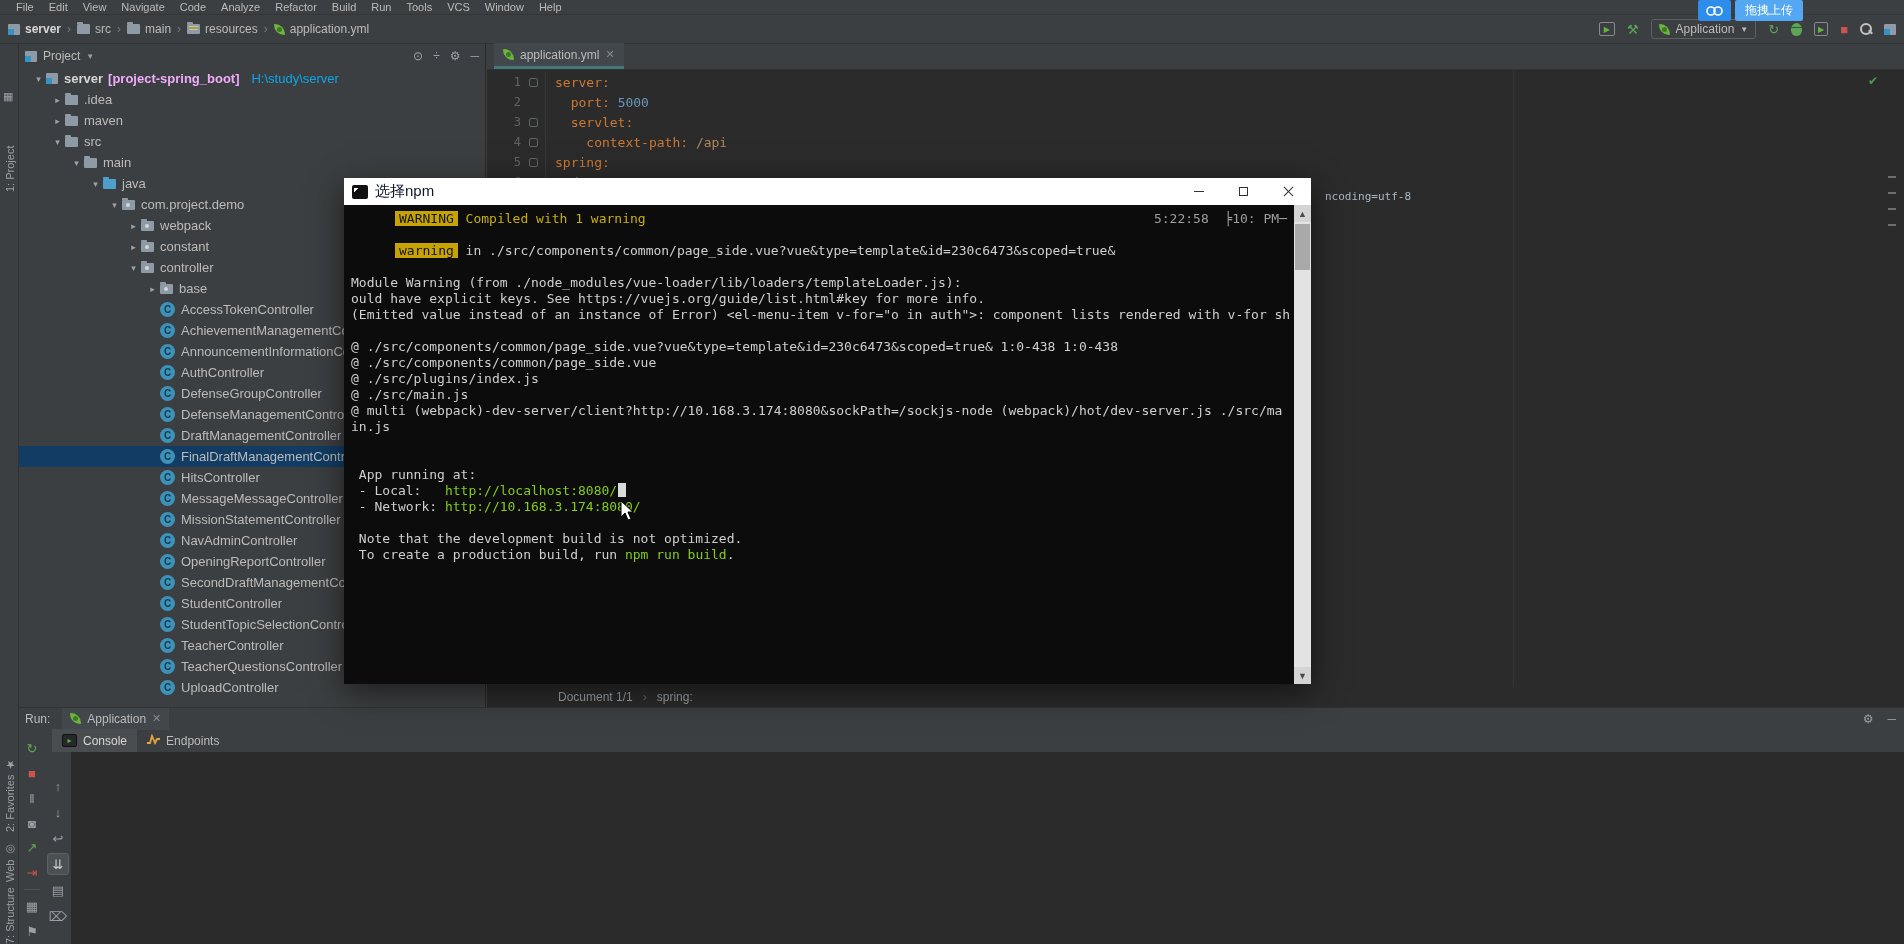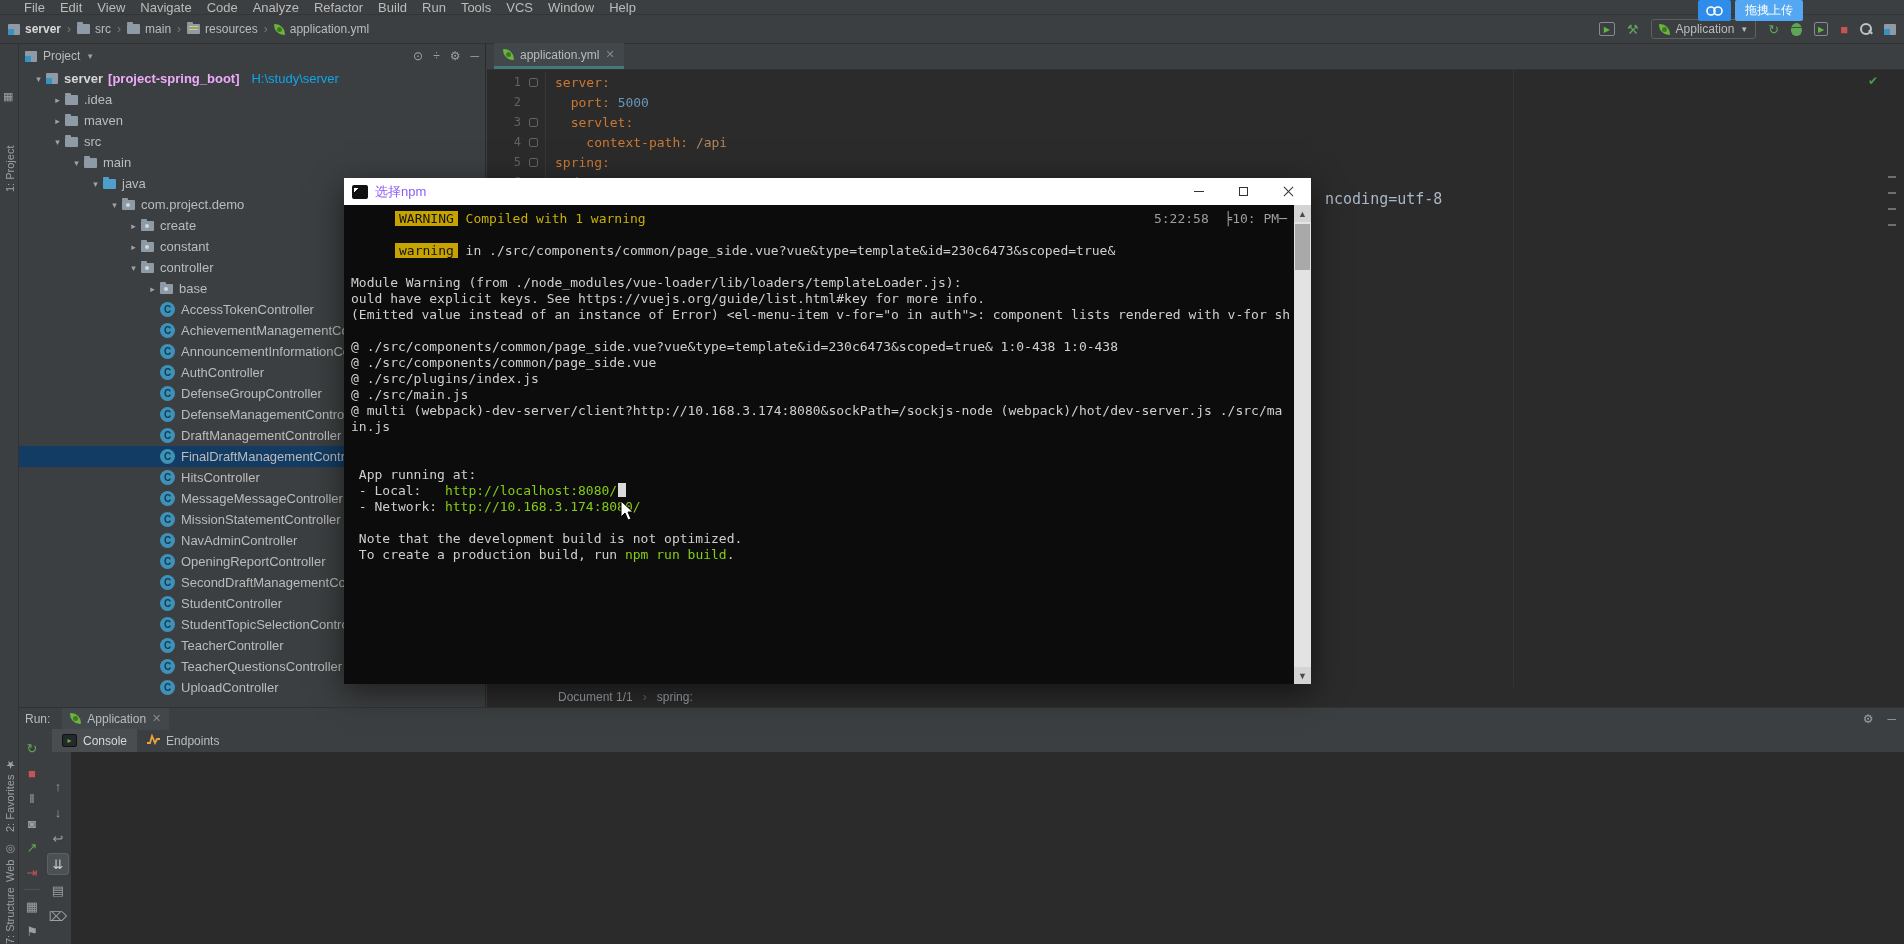--- a/index.html
+++ b/index.html
@@ -2,21 +2,21 @@
 <html><head>
 <meta charset="utf-8">
 <style>
   * { box-sizing: border-box; margin: 0; padding: 0; }
   html,body { width:1904px; height:944px; overflow:hidden; background:#3c3f41;
               font-family:"Liberation Sans", sans-serif; }
   .ide { position:absolute; top:0; left:0; width:1904px; height:944px; background:#3c3f41; }
 
   
   .menubar { position:absolute; top:0; left:0; right:0; height:15px; display:flex; align-items:center;
-             gap:15px; padding-left:24px; font-size:13px; color:#bbbbbb; background:#3c3f41;
+             gap:15px; padding-left:16px; font-size:11px; color:#bbbbbb; background:#3c3f41;
              border-bottom:1px solid #353535; z-index:5;}
   .menu-item { cursor:default; }
 
   
   .navbar { position:absolute; top:15px; left:0; right:0; height:29px; display:flex; align-items:center;
             background:#3c3f41; border-bottom:1px solid #323232; padding:0 8px; font-size:12px; color:#bbbbbb; }
   .crumbs { display:flex; align-items:center; gap:4px; }
   .crumb { display:flex; align-items:center; gap:5px; }
   .crumb.first .crumb-label { font-weight:bold; color:#d8d8d8; }
   .crumb-sep { color:#777; margin:0 2px; }
@@ -91,21 +91,21 @@
   .eline { height:20px; display:flex; align-items:center; }
   .eline .gut { width:59px; flex:none; display:flex; align-items:center; height:100%;
                 border-right:1px solid #373737; }
   .eline .lnum { width:38px; text-align:right; padding-right:4px; color:#606366; font-size:12px; }
   .eline .foldc { width:17px; display:flex; justify-content:center; }
   .foldbox { width:9px; height:9px; border:1px solid #5e6366; border-radius:2px; }
   .eline .code { padding-left:9px; white-space:pre; color:#A9B7C6; }
   .c-key { color:#CC7832; } .c-num { color:#6897BB; } .c-val { color:#B5865C; }
   .marginline { position:absolute; left:1026px; top:0; bottom:0; width:1px; background:#353535; }
   .fragment { position:absolute; left:838px; top:120px; font-family:"DejaVu Sans Mono",monospace;
-              font-size:15px; color:#A9B7C6; }
+              font-size:11px; color:#A9B7C6; }
   .okcheck { position:absolute; right:26px; top:4px; color:#499C54; font-size:12px; }
   .smark { position:absolute; right:8px; width:8px; height:2px; background:#6e6e6e; }
   .ecrumbs { position:absolute; left:0; right:0; bottom:0; height:20px; display:flex; align-items:center;
              background:#2b2b2b; font-size:12px; color:#9da5ab; padding-left:71px; gap:10px; }
   .ecrumbs .sep { color:#666; }
 
   
   .runpanel { position:absolute; top:707px; left:19px; right:0; bottom:0; background:#3c3f41; }
   .run-head { height:22px; display:flex; align-items:center; font-size:12px; color:#bbbbbb;
               padding:0 8px 0 6px; border-top:1px solid #323232; }
@@ -130,21 +130,21 @@
   .csep { width:16px; height:1px; background:#515151; margin:4px 0; }
   .console-area { position:absolute; left:52px; top:0; right:0; bottom:0; background:#2b2b2b; }
 
   
   .term { position:absolute; left:344px; top:178px; width:967px; height:506px; z-index:50;
           box-shadow:0 8px 30px rgba(0,0,0,.55); }
   .term-title { height:27px; background:#ffffff; display:flex; align-items:center; padding:0 0 0 8px; }
   .cmd-ico { width:16px; height:14px; background:#111; border-radius:2px; margin-right:7px; position:relative; }
   .cmd-ico:after { content:""; position:absolute; left:2px; top:3px; width:5px; height:4px;
        background:linear-gradient(135deg,#fff 45%,transparent 46%); }
-  .term-title .ttl { font-size:13px; color:#8b5cf6; flex:1; }
+  .term-title .ttl { font-size:15px; color:#0f172a; flex:1; }
   .wbtn { width:45px; height:27px; display:flex; align-items:center; justify-content:center; cursor:default; }
   .wb-min { width:10px; height:1px; background:#333; }
   .wb-max { width:9px; height:9px; border:1px solid #333; }
   .wb-x { position:relative; width:11px; height:11px; }
   .wb-x:before,.wb-x:after { content:""; position:absolute; left:-1px; top:5px; width:13px; height:1px; background:#333; }
   .wb-x:before { transform:rotate(45deg); } .wb-x:after { transform:rotate(-45deg); }
   .term-body { position:absolute; top:27px; left:0; right:0; bottom:0; background:#0C0C0C; overflow:hidden;
                font-family:"DejaVu Sans Mono", monospace; font-size:13px; color:#CFCFCF; padding:6px 22px 0 7px; }
   .tline { height:16px; line-height:16px; white-space:pre; overflow:hidden; position:relative; }
   .t-b { background:#C6A300; color:#141414; padding:0 4px;margin-left:44px; }
@@ -299,21 +299,21 @@
           <span class="lbl">java</span>
         </div>
         <div class="trow" style="padding-left: 88px;">
           <span class="arrow">▾</span>
           <span class="fold-ico pkg ti"></span>
           <span class="lbl">com.project.demo</span>
         </div>
         <div class="trow" style="padding-left: 107px;">
           <span class="arrow">▸</span>
           <span class="fold-ico pkg ti"></span>
-          <span class="lbl">create</span>
+          <span class="lbl">webpack</span>
         </div>
         <div class="trow" style="padding-left: 107px;">
           <span class="arrow">▸</span>
           <span class="fold-ico pkg ti"></span>
           <span class="lbl">constant</span>
         </div>
         <div class="trow" style="padding-left: 107px;">
           <span class="arrow">▾</span>
           <span class="fold-ico pkg ti"></span>
           <span class="lbl">controller</span>

